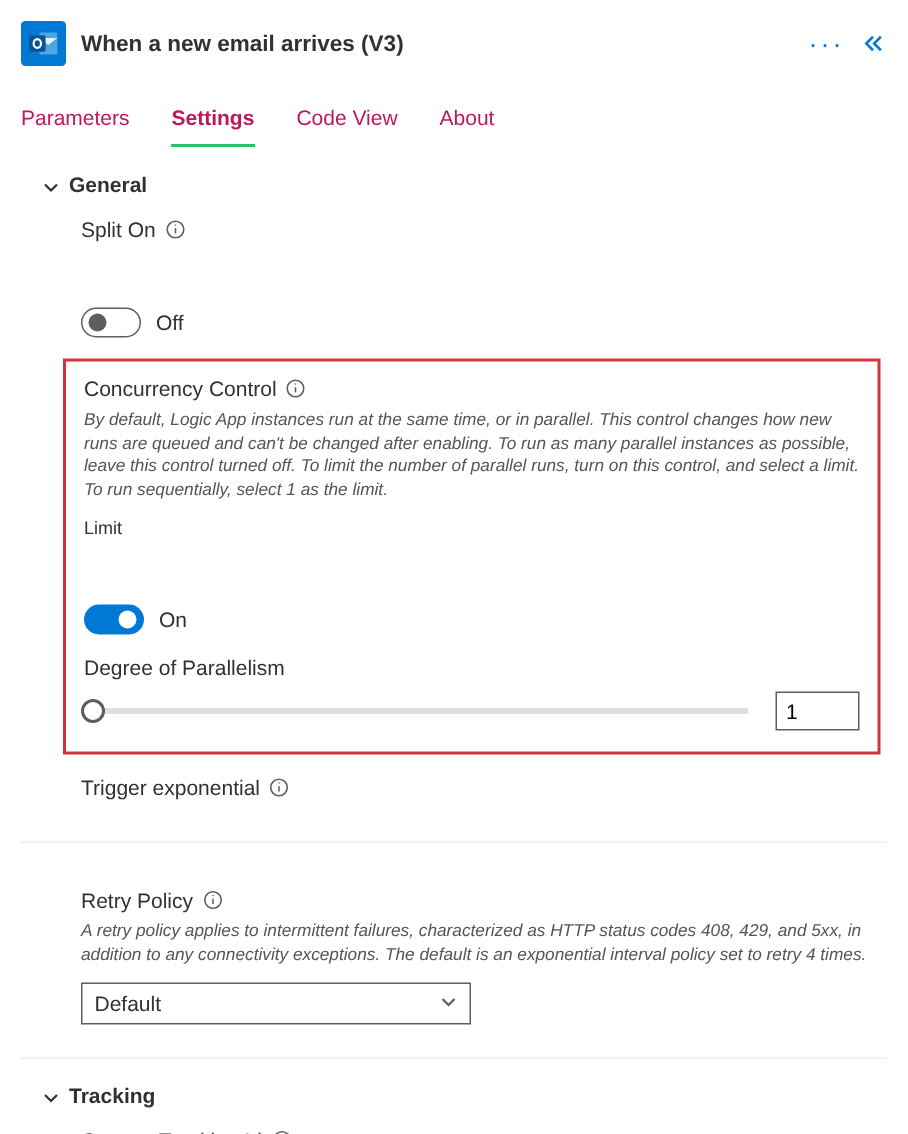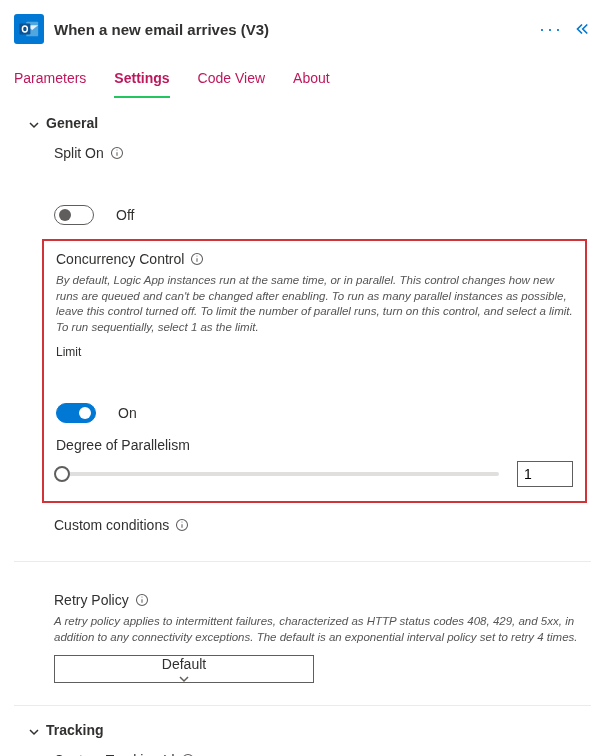--- a/index.html
+++ b/index.html
@@ -88,21 +88,21 @@
     line-height: 1.35;
     margin: 4px 0 10px 0;
   }
   .sub-label {
     font-size: 12px;
     color: #323130;
     margin-bottom: 4px;
   }
 
   
-  .toggle-row { display:flex; align-items:center; gap:22px;margin-top:44px; }
+  .toggle-row { display:flex; align-items:center; gap:10px;margin-top:44px; }
   .toggle {
     width: 40px; height: 20px; border-radius: 10px;
     border: 1px solid #605e5c;
     background: #ffffff;
     position: relative;
     cursor: pointer;
   }
   .toggle .knob {
     width: 12px; height: 12px; border-radius: 50%;
     background: #605e5c;
@@ -155,21 +155,21 @@
   }
   .add-btn svg { width:16px; height:16px; display:block; }
 
   
   .select {
     width: 260px; height:28px;
     border:1px solid #605e5c;
     display:flex; align-items:center; justify-content:space-between;
     padding:0 8px;
     font-size:14px;
-    cursor:pointer; background:#ffffff;flex-direction:column;
+    cursor:pointer; background:#ffffff;
   }
   .select svg { width:12px; height:12px; color:#605e5c; }
 
   .text-input {
     width: 100%; height:28px;
     border:1px solid #605e5c;
     font-size:14px; padding:0 6px;
     background:#ffffff;
   }
 </style>
@@ -259,21 +259,21 @@
         <div class="slider-row">
           <div class="slider-track">
             <div class="slider-thumb"></div>
           </div>
           <input class="dop-input" value="1" style="">
         </div>
       </div>
 
       <div class="field" style="margin-bottom:0">
         <div class="field-label-row">
-          <span>Custom conditions</span>
+          <span>Trigger exponential</span>
           <span class="info-icon">
             <svg viewBox="0 0 16 16" stroke="currentColor" stroke-width="1.2" fill="none">
                 <circle cx="8" cy="8" r="6.3"></circle>
                 <line x1="8" y1="7" x2="8" y2="11"></line>
                 <circle cx="8" cy="4.6" r="0.6" fill="currentColor" stroke="none"></circle>
               </svg>
           </span>
         </div>
       </div>
 

